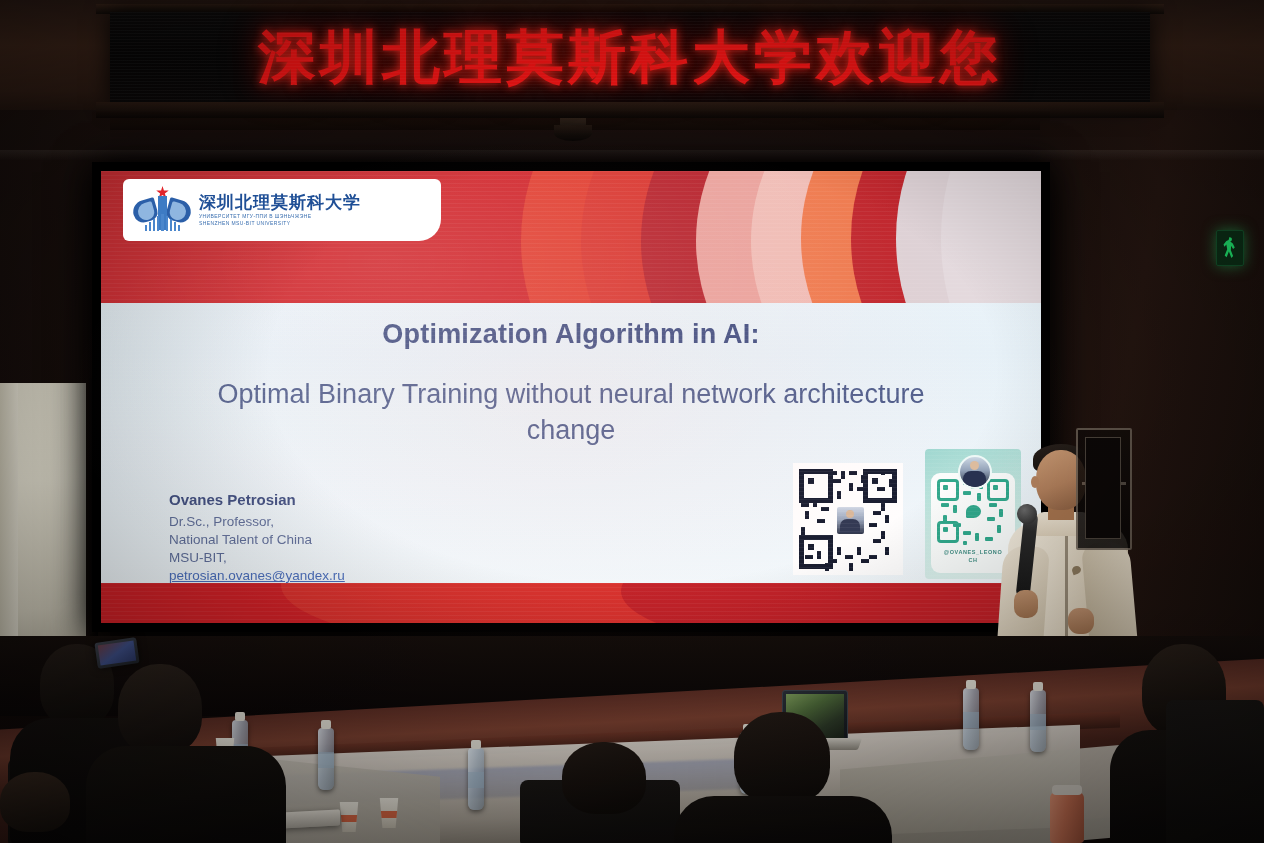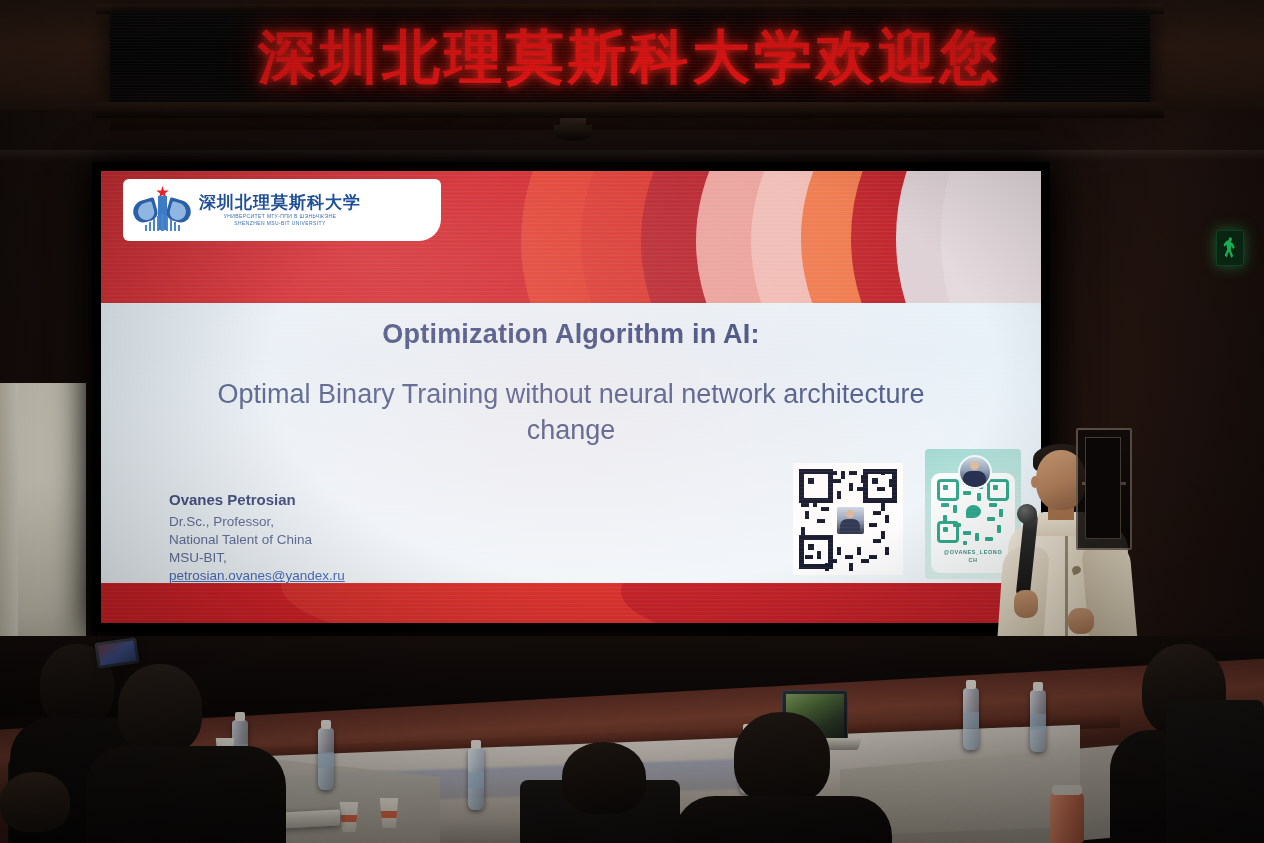--- a/index.html
+++ b/index.html
@@ -165,21 +165,21 @@
   }
   .logo-mark .wingR2{
     position:absolute;right:5px;top:17px;width:16px;height:17px;background:#8fb6e0;
     border-radius:2px 10px 9px 8px;transform:rotate(16deg);
   }
   .logo-mark .tower{
     position:absolute;left:25px;top:10px;width:9px;height:34px;background:#3d7bc4;
   }
   .logo-mark .bars{position:absolute;left:12px;top:28px;width:35px;height:17px;display:flex;align-items:flex-end;gap:2px;}
   .logo-mark .bars i{display:block;width:3px;background:#4a86cc;}
-  .logo-text{display:flex;flex-direction:column;justify-content:center;line-height:1;text-align:center;}
+  .logo-text{display:flex;flex-direction:column;justify-content:center;line-height:1;}
   .logo-cn{
     font-family:"DejaVu Sans","Liberation Sans",sans-serif;
     font-size:17px;font-weight:700;color:#1f4f96;letter-spacing:1px;
   }
   .logo-ru{font-size:5px;color:#3a6fb0;letter-spacing:.4px;margin-top:3px;}
   .logo-en{font-size:5px;color:#3a6fb0;letter-spacing:.4px;margin-top:2px;}
 
   
   .slide-title{
     position:absolute;left:0;top:148px;width:940px;text-align:center;

